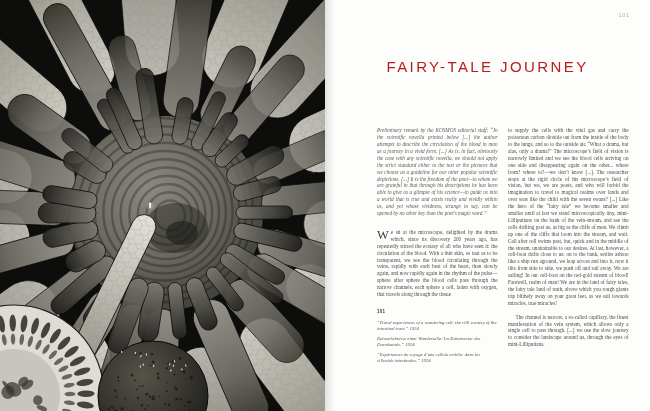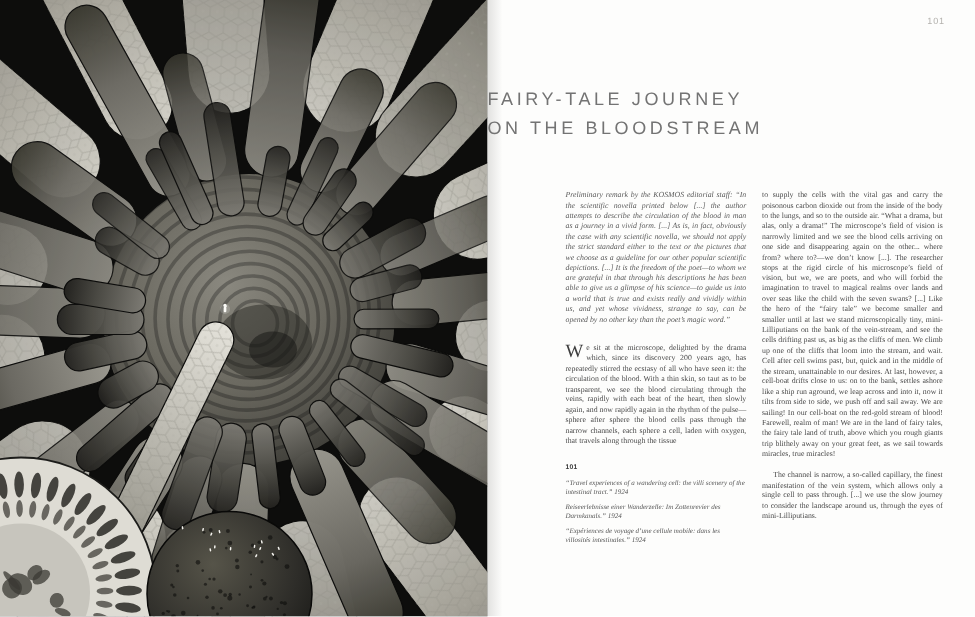--- a/index.html
+++ b/index.html
@@ -7,23 +7,23 @@
           font-family:"Liberation Serif",serif;}
   
   .left-page{position:absolute;left:0;top:0;width:325px;height:411px;background:#0d0d0c;}
   .left-page svg{display:block;}
   
   .right-page{position:absolute;left:325px;top:0;width:325px;height:411px;background:#fdfdfc;}
   .gutter{position:absolute;left:0;top:0;width:10px;height:100%;
           background:linear-gradient(to right,rgba(60,58,52,.14),rgba(0,0,0,0));}
   .page-number{position:absolute;top:12px;right:20px;font-family:"Liberation Sans",sans-serif;
           font-size:6px;letter-spacing:.6px;color:#b3b1ad;}
-  .title{position:absolute;top:57px;left:0;width:100%;
+  .title{position:absolute;top:57px;left:0;width:100%;text-align:center;
           font-family:"Liberation Sans",sans-serif;font-weight:100;
-          font-size:12px;line-height:19px;letter-spacing:2.4px;color:#737373;}
+          font-size:15px;line-height:19px;letter-spacing:2.4px;color:#b91c1c;}
   
   .cols-area{position:absolute;left:52px;top:127px;width:252px;height:284px;}
   .cols-scale{transform:scale(.5);transform-origin:0 0;width:504px;}
   .cols{display:flex;gap:21px;}
   .col{width:241px;font-size:10.4px;line-height:13.8px;color:#4b4b4b;text-align:justify;}
   .intro{font-style:italic;color:#5a5a5a;}
   .main{margin-top:24px;}
   .dropcap{float:left;font-size:25px;line-height:21px;padding:1px 4px 0 0;color:#3e3e3e;}
   .fnlabel{margin-top:21px;font-family:"Liberation Sans",sans-serif;font-weight:bold;
            font-size:9px;color:#3c3c3c;letter-spacing:.4px;}
@@ -446,21 +446,20 @@
       </g>
     </svg>
   </div>
 
   <div class="right-page">
     <div class="gutter"></div>
     <div class="page-number">101</div>
 
     <div class="title">
       <div>FAIRY-TALE JOURNEY</div>
-      <div>ON THE BLOODSTREAM</div>
     </div>
 
     <div class="cols-area">
       <div class="cols-scale">
         <div class="cols">
           <div class="col">
             <div class="intro">Preliminary remark by the KOSMOS editorial staff: “In the scientific novella printed below [...] the author attempts to describe the circulation of the blood in man as a journey in a vivid form. [...] As is, in fact, obviously the case with any scientific novella, we should not apply the strict standard either to the text or the pictures that we choose as a guideline for our other popular scientific depictions. [...] It is the freedom of the poet—to whom we are grateful in that through his descriptions he has been able to give us a glimpse of his science—to guide us into a world that is true and exists really and vividly within us, and yet whose vividness, strange to say, can be opened by no other key than the poet’s magic word.”</div>
             <div class="main">
               <span class="dropcap">W</span><span>e sit at the microscope, delighted by the drama which, since its discovery 200 years ago, has repeatedly stirred the ecstasy of all who have seen it: the circulation of the blood. With a thin skin, so taut as to be transparent, we see the blood circulating through the veins, rapidly with each beat of the heart, then slowly again, and now rapidly again in the rhythm of the pulse—sphere after sphere the blood cells pass through the narrow channels, each sphere a cell, laden with oxygen, that travels along through the tissue</span>
             </div>

